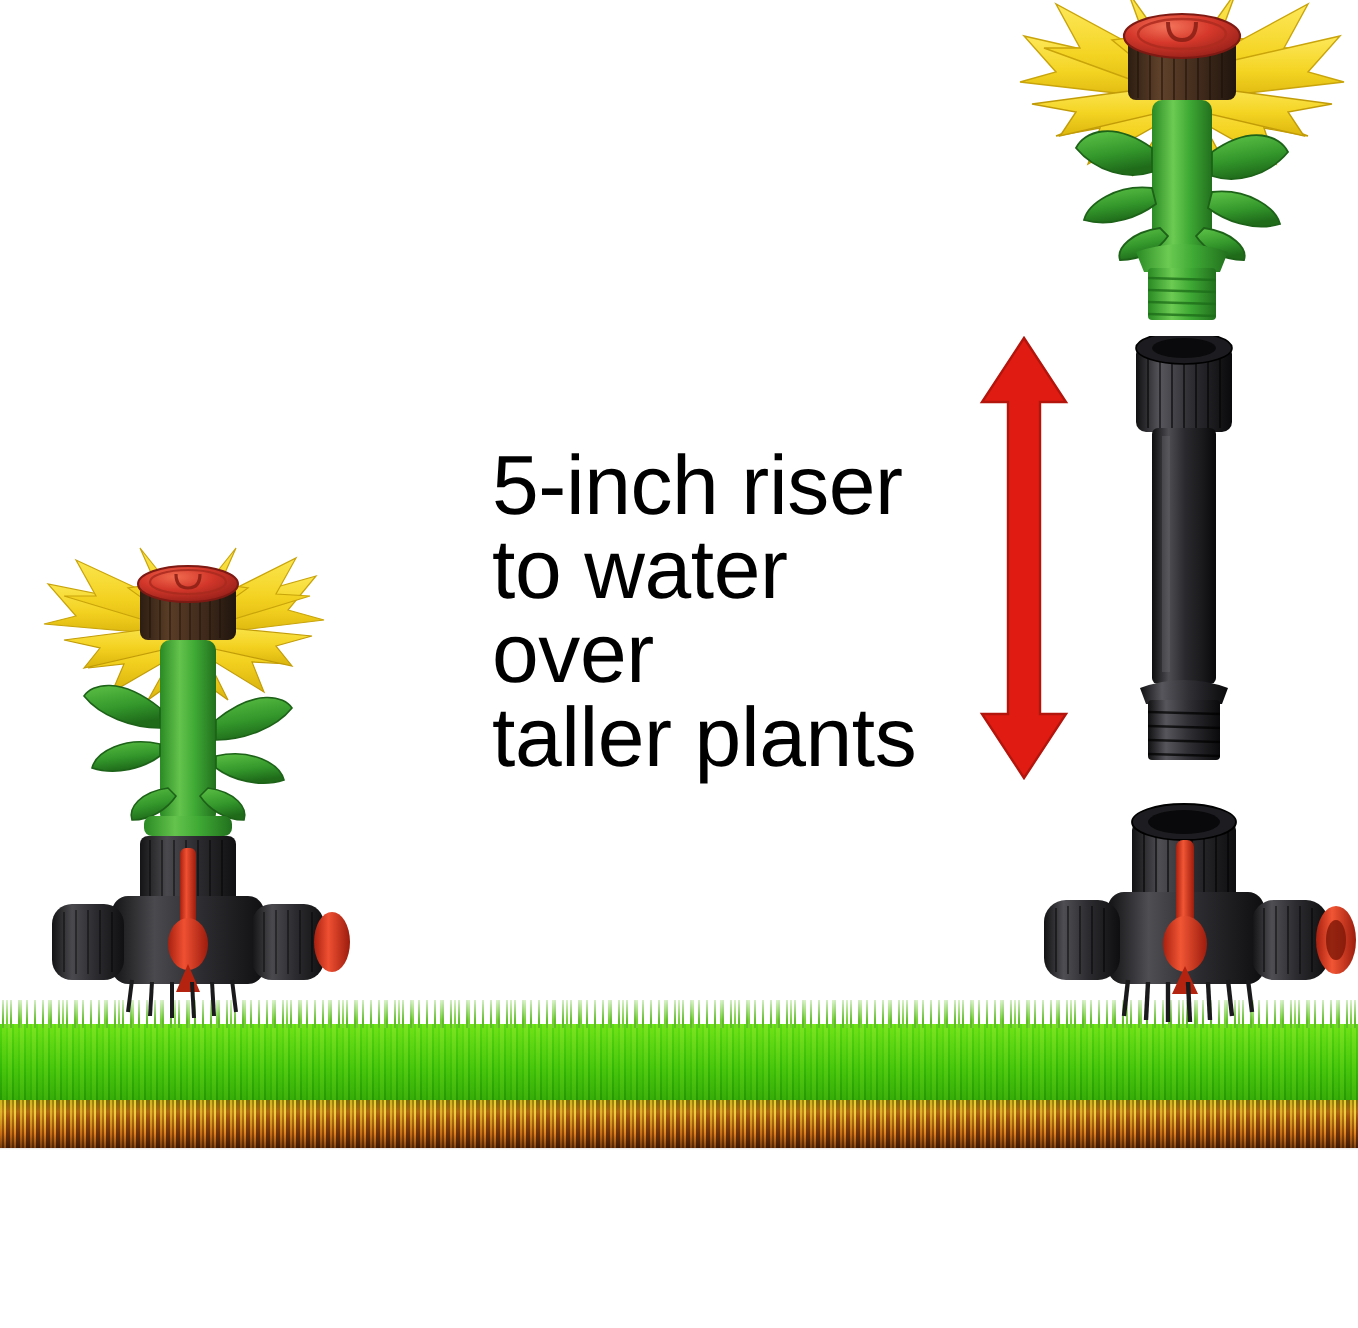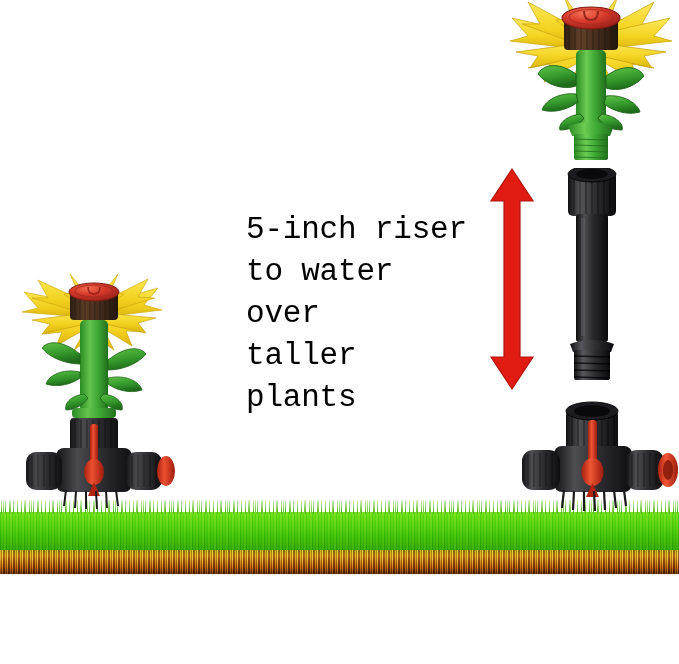--- a/index.html
+++ b/index.html
@@ -67,28 +67,28 @@
       linear-gradient(to bottom,#5a2f14 0%,#6b3a19 18%,#53291% 40%,#4b2611 70%,#3d1d0c 100%);
   }
   .soil-top-edge{
     top:568px;height:7px;
     background:linear-gradient(to bottom,rgba(30,14,5,.75),rgba(60,30,12,0));
   }
 
   
   .callout{
     position:absolute;
-    left:246px; top:209px;
+    left:246px; top:222px;
     width:230px;
     color:#000;
-    font-size:31px;
+    font-size:42px;
     line-height:42px;
     letter-spacing:-0.2px;
     white-space:pre-line;
-    font-family:Liberation Mono, monospace;
+    font-family:Liberation Sans, sans-serif;
   }
 
   
   .arrow{position:absolute;left:487px;top:165px;}
 
   
   .unit{position:absolute;}
   .unit svg{display:block;}
 </style>
 </head>

